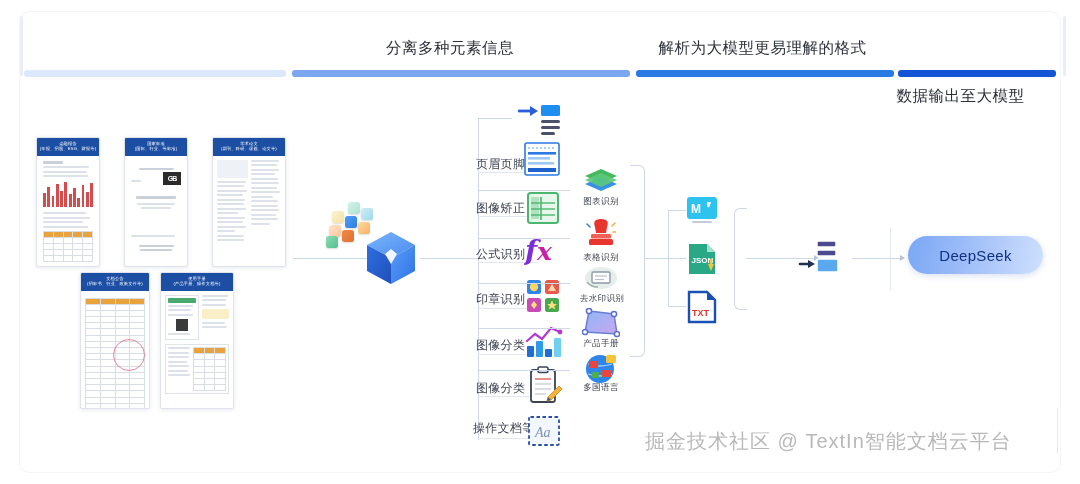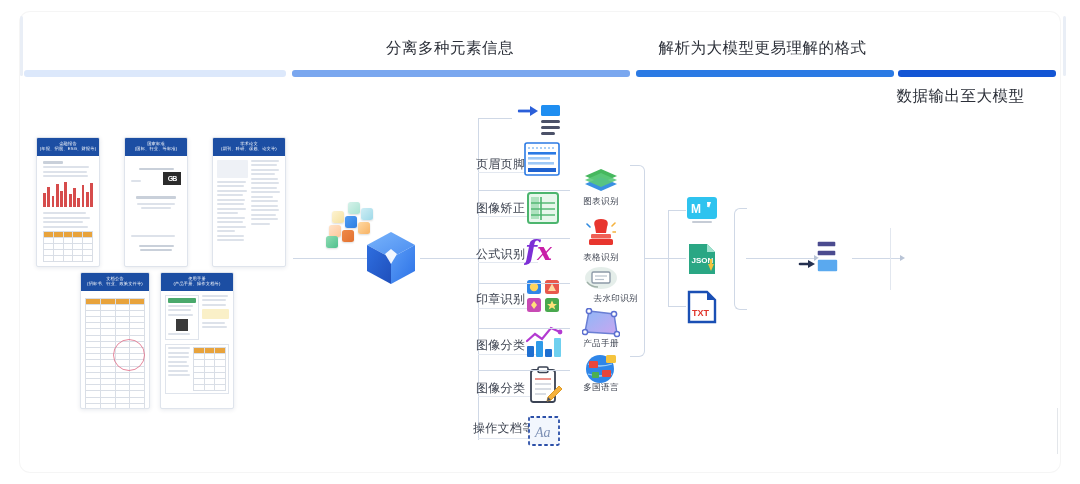--- a/index.html
+++ b/index.html
@@ -639,21 +639,21 @@
 
   <div class="ficon" style="left:583px;top:264px;">
     <svg width="36" height="28" viewBox="0 0 36 28">
       <ellipse cx="18" cy="14" rx="16" ry="11" fill="#cfe0d8" opacity=".55"></ellipse>
       <rect x="9" y="8" width="18" height="11" rx="1.5" fill="#fff" stroke="#8d9aa8" stroke-width="1.4"></rect>
       <line x1="12" y1="12" x2="24" y2="12" stroke="#b7c1cc" stroke-width="1.2"></line>
       <line x1="12" y1="15.5" x2="21" y2="15.5" stroke="#b7c1cc" stroke-width="1.2"></line>
       <path d="M4 18 q4 5 11 5" fill="none" stroke="#9fb0a8" stroke-width="1.3"></path>
     </svg>
   </div>
-  <div class="f2-label" style="left:566px;top:293px;width:72px;text-align:right;">去水印识别</div>
+  <div class="f2-label" style="left:566px;top:293px;width:72px;">去水印识别</div>
 
   <div class="ficon" style="left:582px;top:308px;">
     <svg width="38" height="30" viewBox="0 0 38 30">
       <defs>
         <linearGradient id="pg" x1="0" y1="0" x2="1" y2="1">
           <stop offset="0" stop-color="#8fb8f7"></stop>
             <stop offset="1" stop-color="#c9a6f0"></stop>
         </linearGradient>
       </defs>
       <polygon points="7,3 32,6 35,26 3,24" fill="url(#pg)" stroke="#6a7fd4" stroke-width="1.5"></polygon>
@@ -726,15 +726,19 @@
       <rect x="19" y="12" width="19" height="6" rx="1.6" fill="#4b4b8f" stroke="#fff" stroke-width="1.4"></rect>
       <rect x="19" y="21" width="21" height="13" rx="1.8" fill="#5aa9ef" stroke="#fff" stroke-width="1.6"></rect>
     </svg>
   </div>
 
   <div class="hline" style="left:852px;top:258px;width:50px;"></div>
   <div class="arrowhead" style="left:900px;top:255px;"></div>
 
   <div class="vline" style="left:890px;top:228px;height:62px;background:#e2e7ef;"></div>
 
-
+  <div class="pill">
+    <span>DeepSeek</span>
+  </div>
+
+  <div class="watermark">掘金技术社区 @ TextIn智能文档云平台</div>
   <div class="sep"></div>
 </div>
 
 </body></html>

